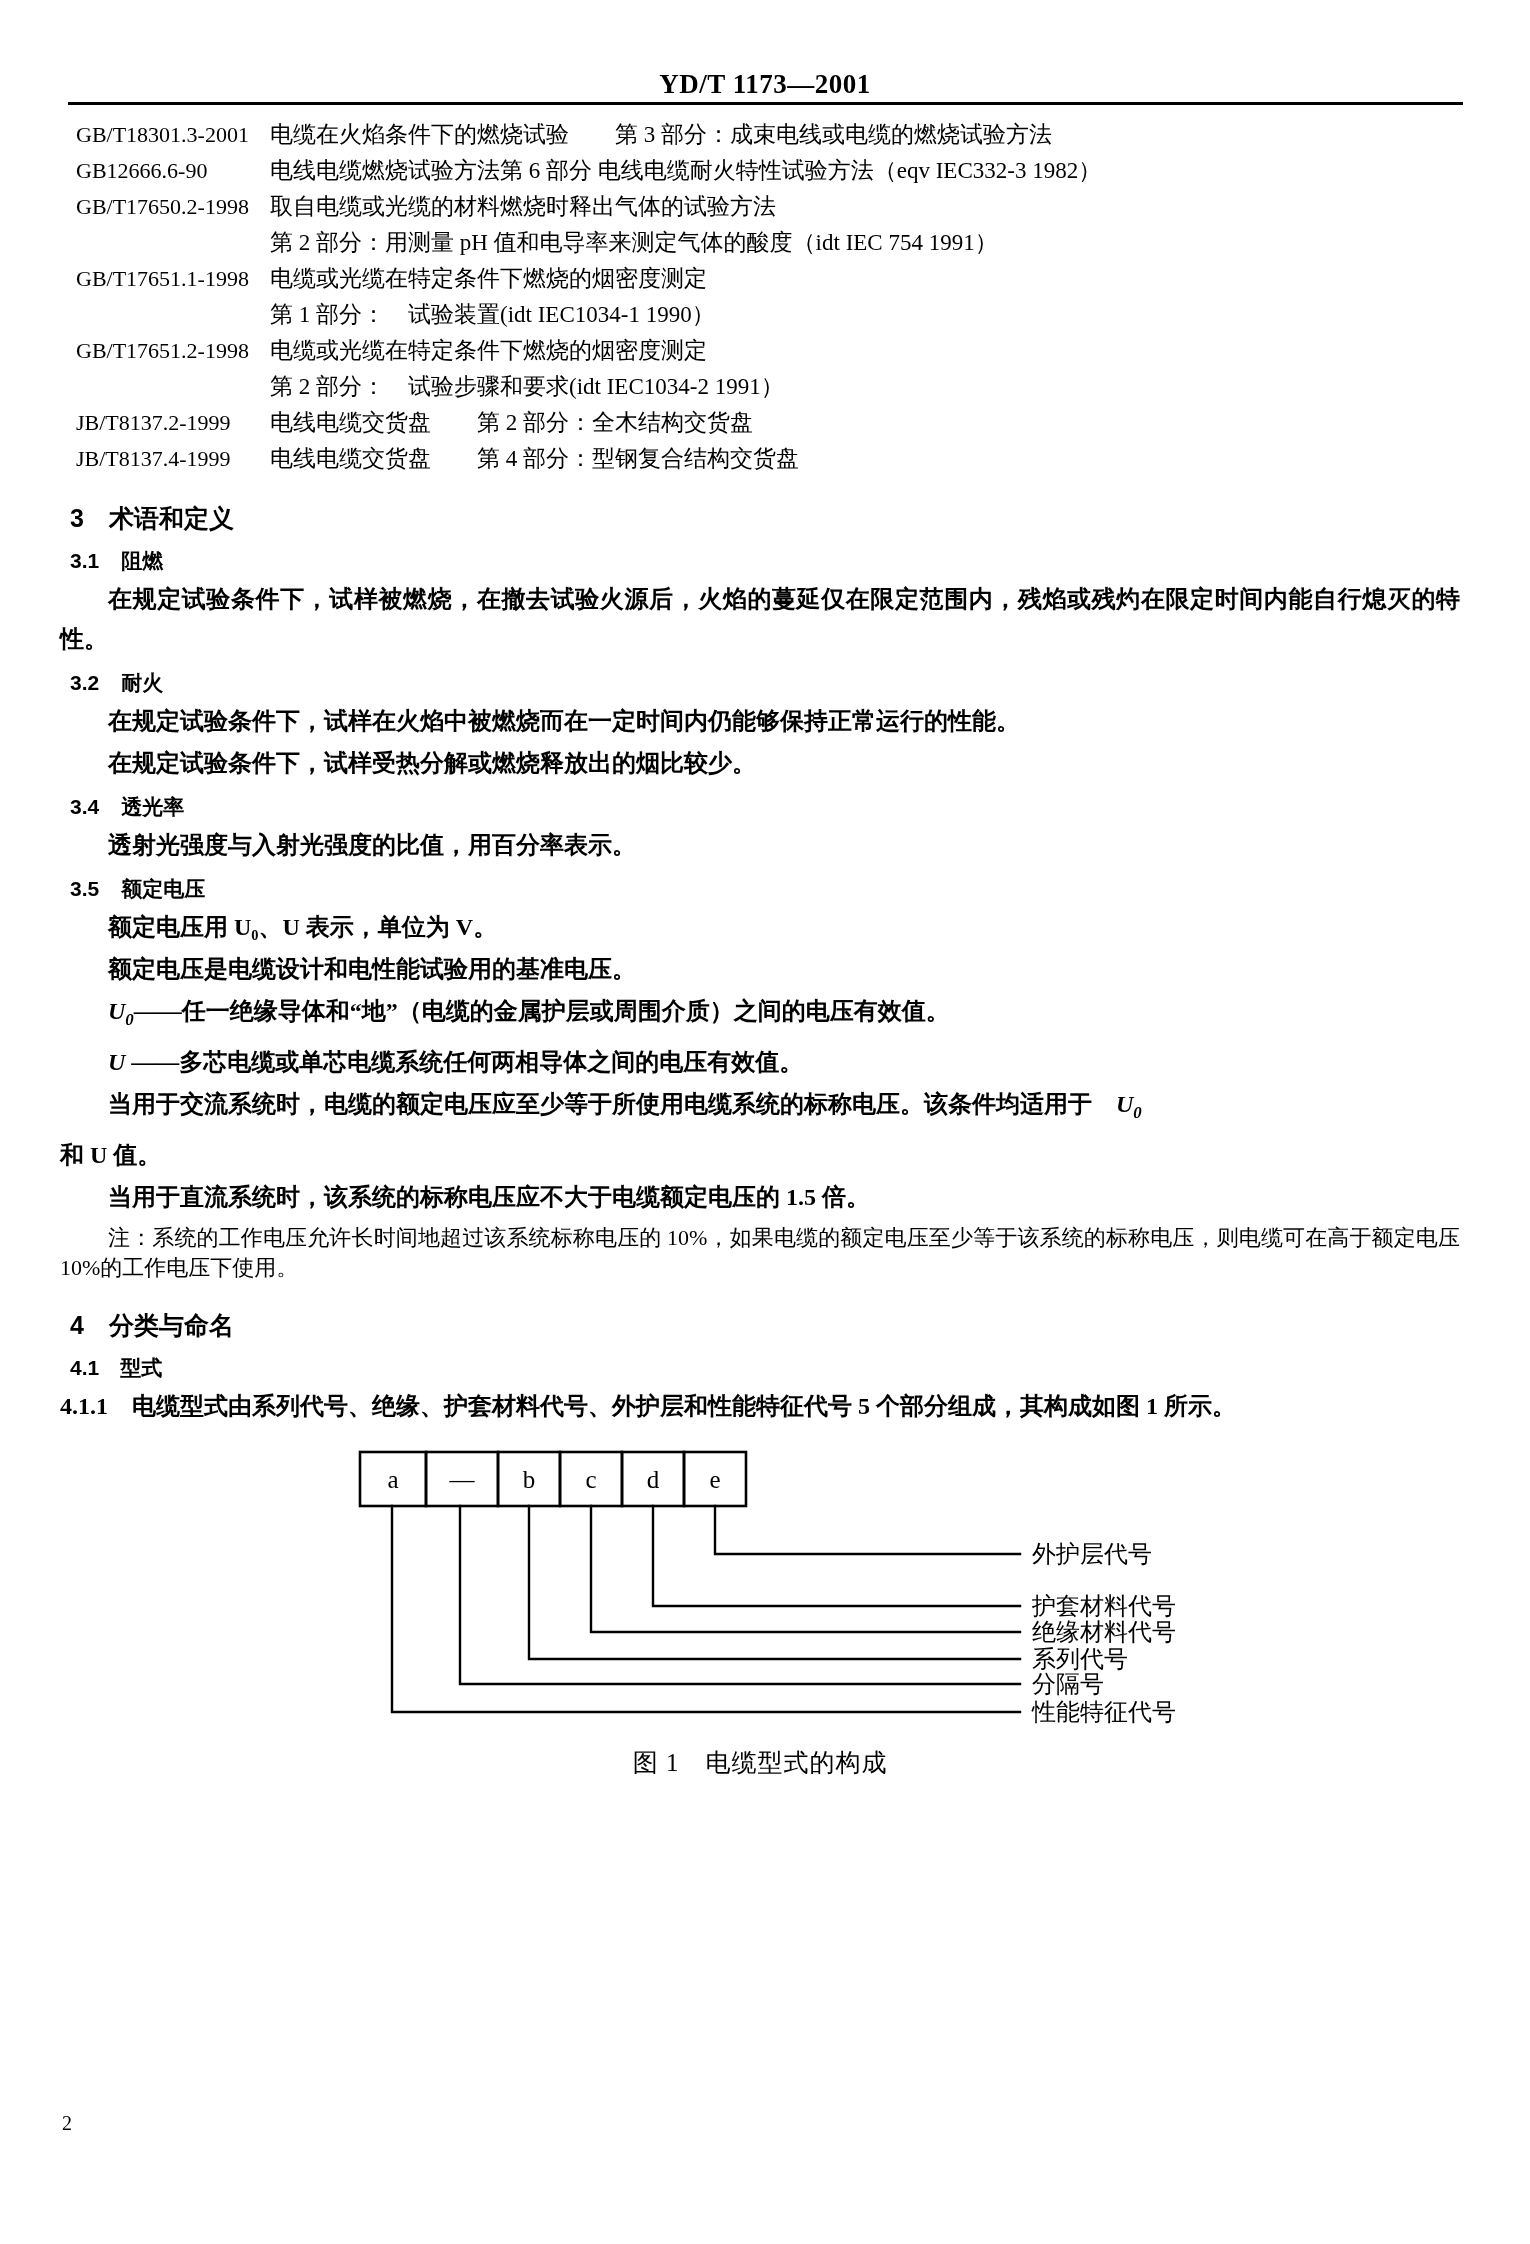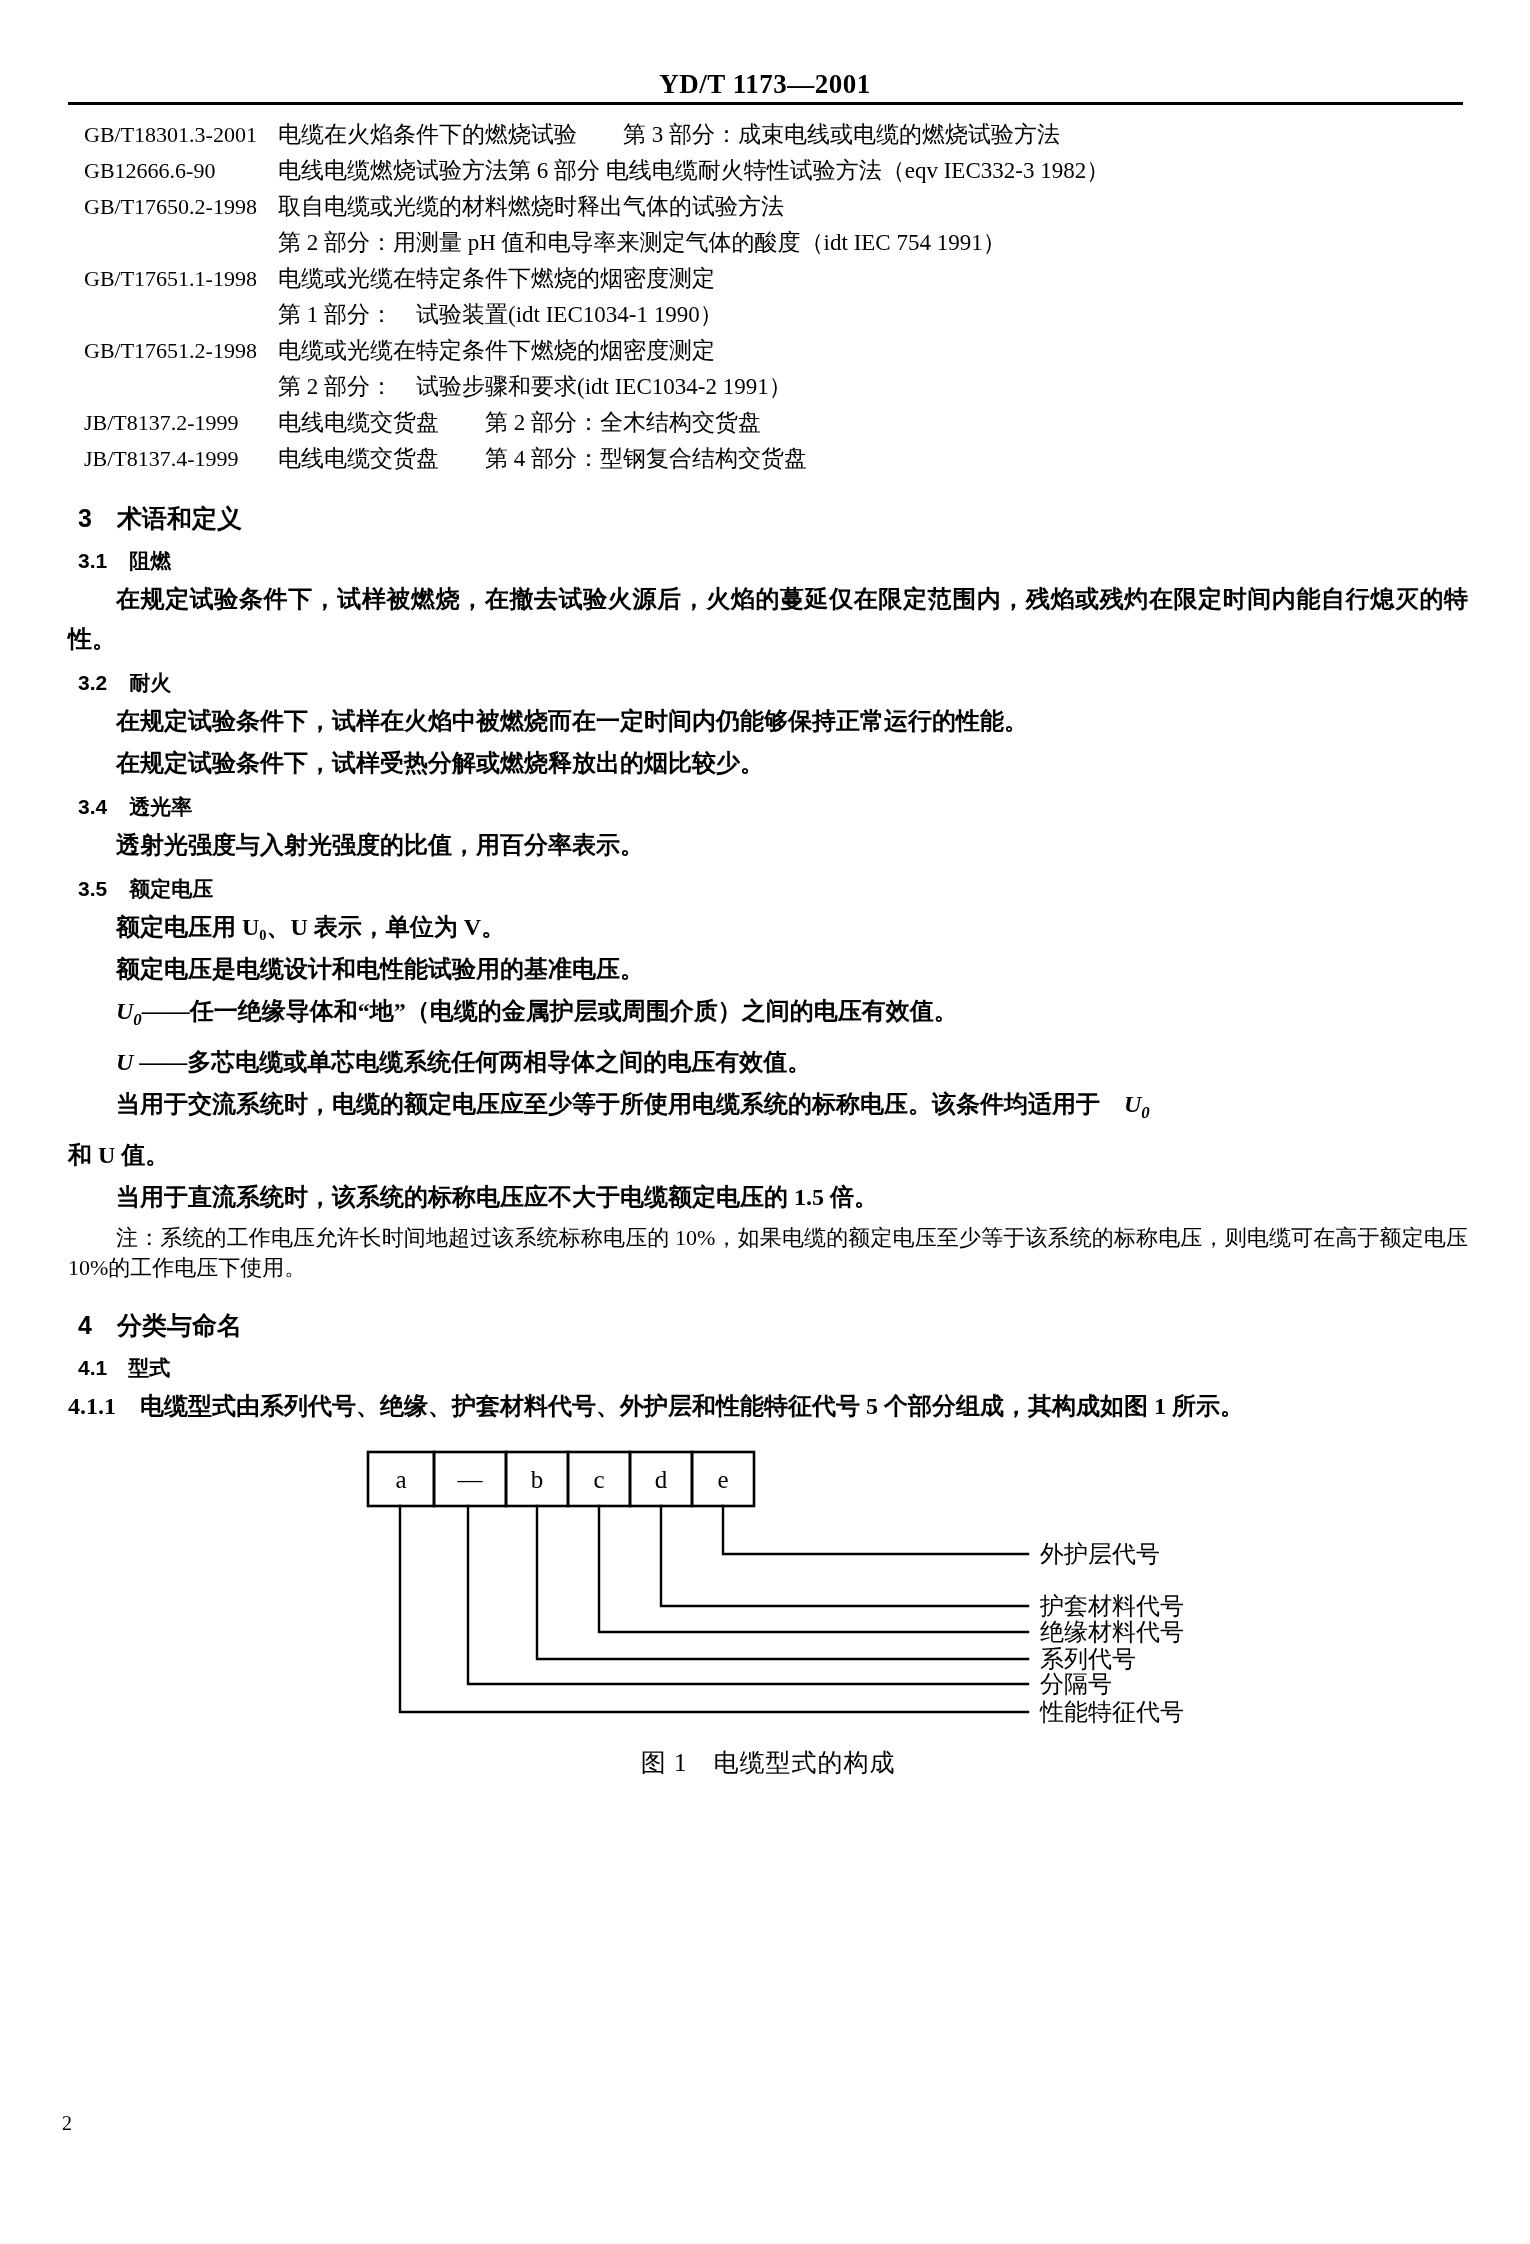--- a/index.html
+++ b/index.html
@@ -39,21 +39,21 @@
     left: 68px;
     width: 1395px;
     height: 0;
     border-top: 3px solid #000;
   }
 
   
   .content {
     position: absolute;
     top: 112px;
-    left: 68px;
+    left: 60px;
     width: 1400px;
   }
 
   
   .refs {
     margin-top: 6px;
     font-size: 23px;
     line-height: 34px;
   }
   .ref-row {

